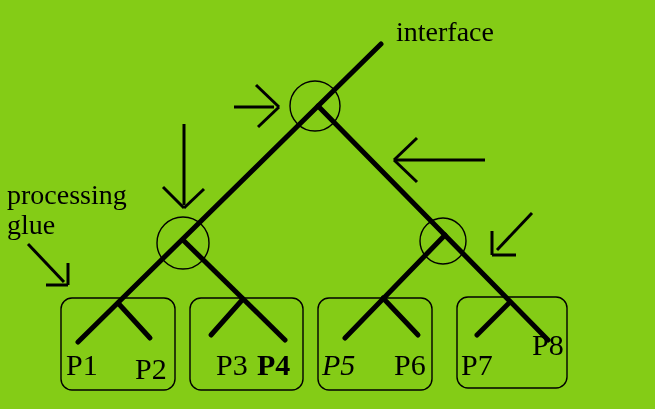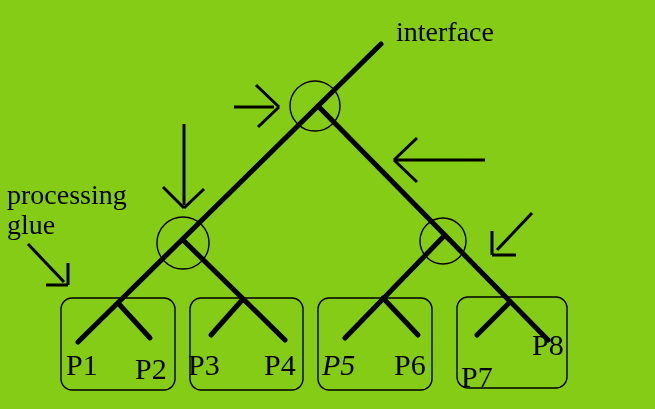--- a/index.html
+++ b/index.html
@@ -94,20 +94,20 @@
 
   <div class="lbl" style="left:396px; top:17px;">interface</div>
 
 
   <div class="lbl" style="left:7px; top:180px;">processing
 glue</div>
 
 
   <div class="plbl" style="left:66px;  top:350px;">P1</div>
   <div class="plbl" style="left:135px; top:354px;">P2</div>
-  <div class="plbl" style="left:188px; top:350px;">P3</div>
-  <div class="plbl" style="left:264px; top:350px;">P4</div>
+  <div class="plbl" style="left:216px; top:350px;">P3</div>
+  <div class="plbl" style="left:257px; top:350px;font-weight:bold;">P4</div>
   <div class="plbl" style="left:322px; top:350px;font-style:italic;">P5</div>
   <div class="plbl" style="left:394px; top:350px;">P6</div>
-  <div class="plbl" style="left:461px; top:362px;">P7</div>
+  <div class="plbl" style="left:461px; top:350px;">P7</div>
   <div class="plbl" style="left:532px; top:330px;">P8</div>
 
 </div>
 
 </body></html>

